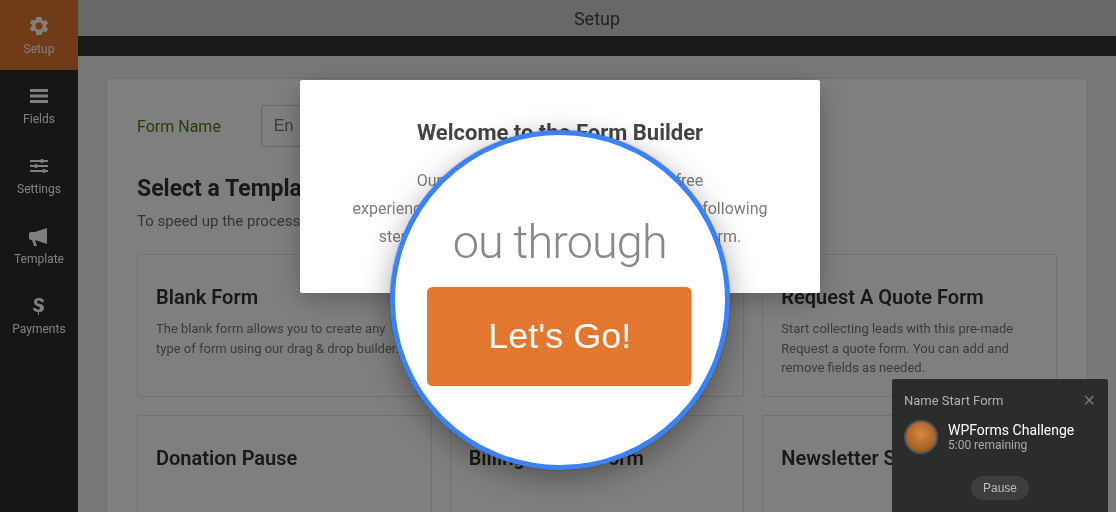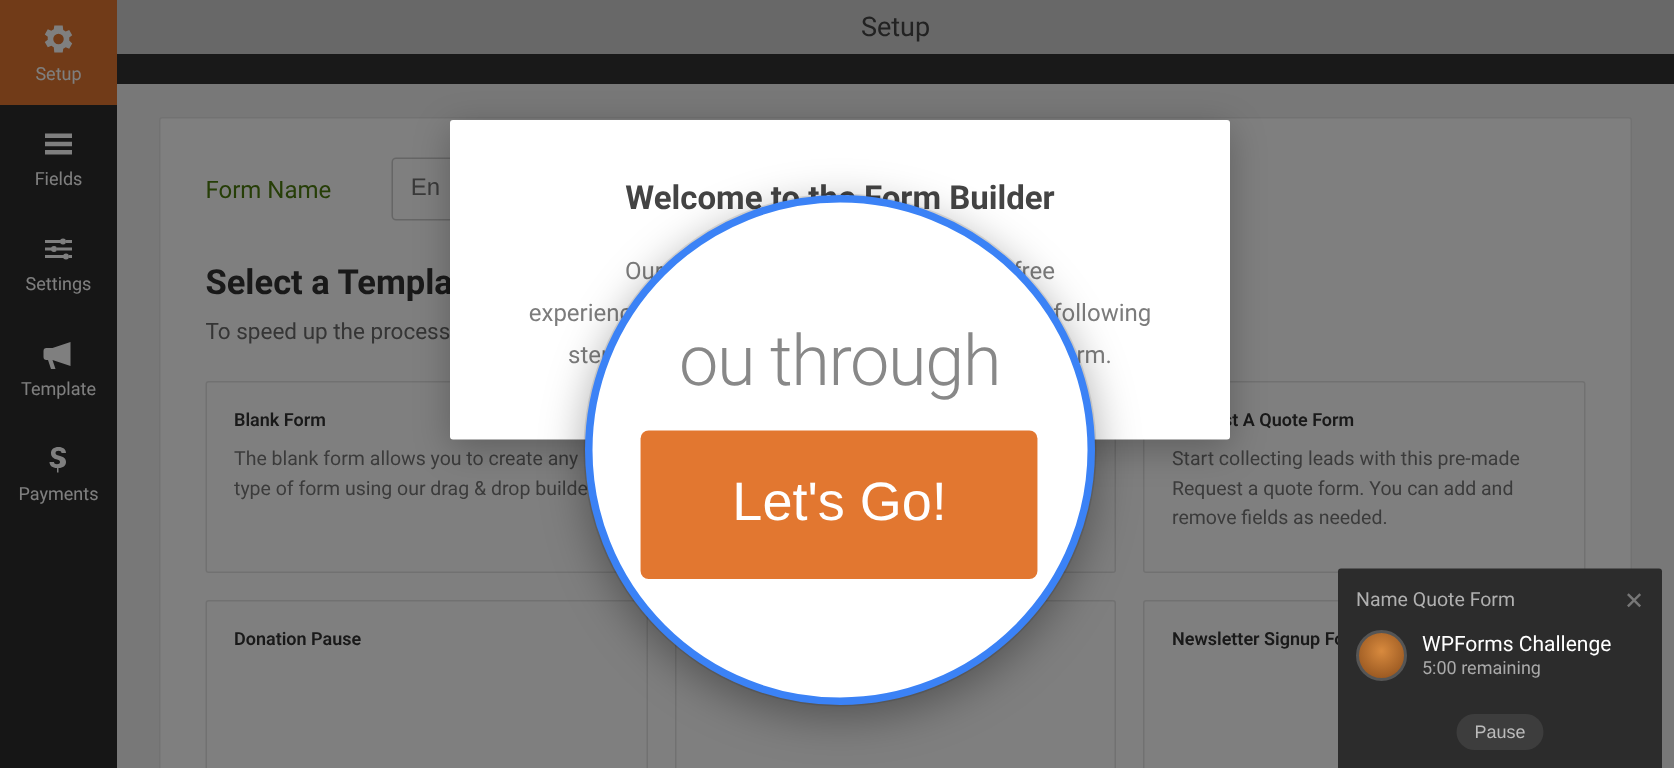--- a/index.html
+++ b/index.html
@@ -14,21 +14,21 @@
 .subbar{height:20px;background:#323232;}
 .content{padding:22px 28px;}
 .panel{background:#fff;border-radius:2px;border:1px solid #e5e5e5;padding:26px 30px;min-height:440px;}
 .formrow{display:flex;align-items:center;gap:40px;margin-bottom:28px;}
 .formrow label{font-size:16px;color:#4d7c0f;}
 .formrow input{height:42px;width:320px;border:1px solid #ccc;border-radius:3px;padding:0 12px;font-size:16px;}
 .sect-title{font-size:23px;color:#333;margin-bottom:10px;}
 .sect-sub{font-size:15px;color:#6a6a6a;margin-bottom:24px;}
 .grid{display:grid;grid-template-columns:repeat(3,1fr);gap:18px;}
 .card{border:1px solid #e3e3e3;border-radius:2px;padding:18px;min-height:128px;}
-.card h3{font-size:12px;color:#333;margin-bottom:10px;font-weight:600;}
+.card h3{font-size:20px;color:#333;margin-bottom:10px;font-weight:600;margin-top:12px;}
 .card p{font-size:13px;color:#777;line-height:1.5;}
 .overlay{position:absolute;inset:0;background:rgba(0,0,0,0.5);pointer-events:none;}
 .modal{position:absolute;left:300px;top:80px;width:520px;background:#fff;border-radius:2px;padding:40px 50px;text-align:center;box-shadow:0 6px 24px rgba(0,0,0,0.25);}
 .modal h2{font-size:22px;color:#444;margin-bottom:24px;}
 .modal p{font-size:16px;color:#7c7c7c;line-height:1.5;margin-bottom:4px;}
 .widget{position:absolute;right:8px;bottom:0;width:216px;background:#2c2c2c;border-radius:2px 2px 0 0;padding:12px;}
 .widget-head{display:flex;justify-content:space-between;align-items:center;color:#b0b0b0;font-size:13px;margin-bottom:10px;}
 .widget-head .x{color:#777;cursor:pointer;font-size:16px;}
 .widget-body{display:flex;align-items:center;gap:10px;color:#ccc;margin-bottom:22px;}
 .avatar{width:34px;height:34px;border-radius:50%;background:radial-gradient(circle at 50% 40%,#d88a3e,#8a4c1a);border:2px solid #555;}
@@ -137,21 +137,21 @@
 
 <div class="mag">
   <div class="mag-inner">
     <div class="txt">ou through</div>
     <button class="go">Let's Go!</button>
   </div>
 </div>
 
 <div class="widget">
   <div class="widget-head">
-    <span>Name Quote Form</span>
+    <span>Name Start Form</span>
     <span class="x">✕</span>
   </div>
   <div class="widget-body">
     <div class="avatar"></div>
     <div>
       <div class="t">WPForms Challenge</div>
       <div class="s">5:00 remaining</div>
     </div>
   </div>
   <div class="widget-btns">

